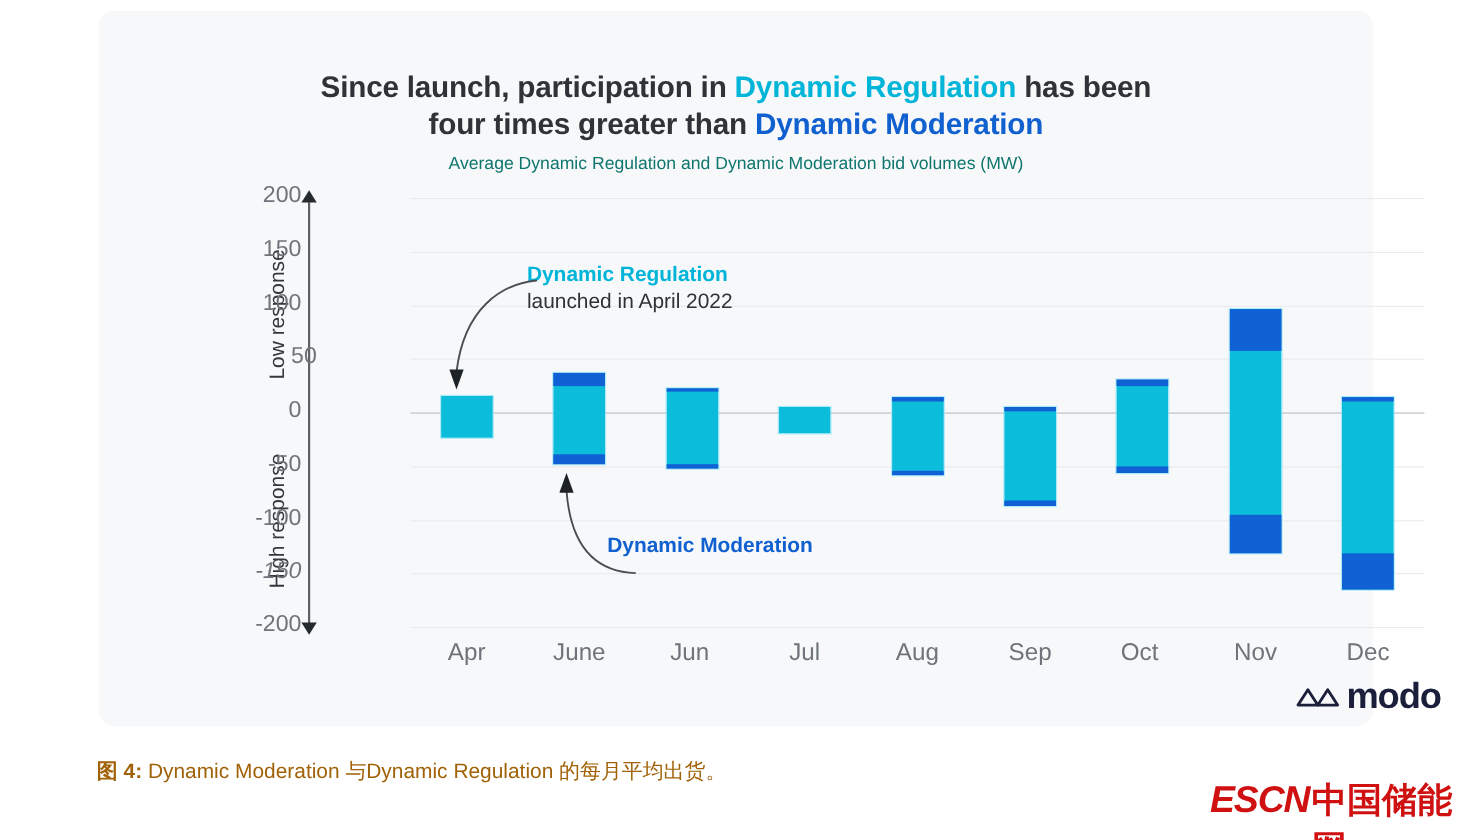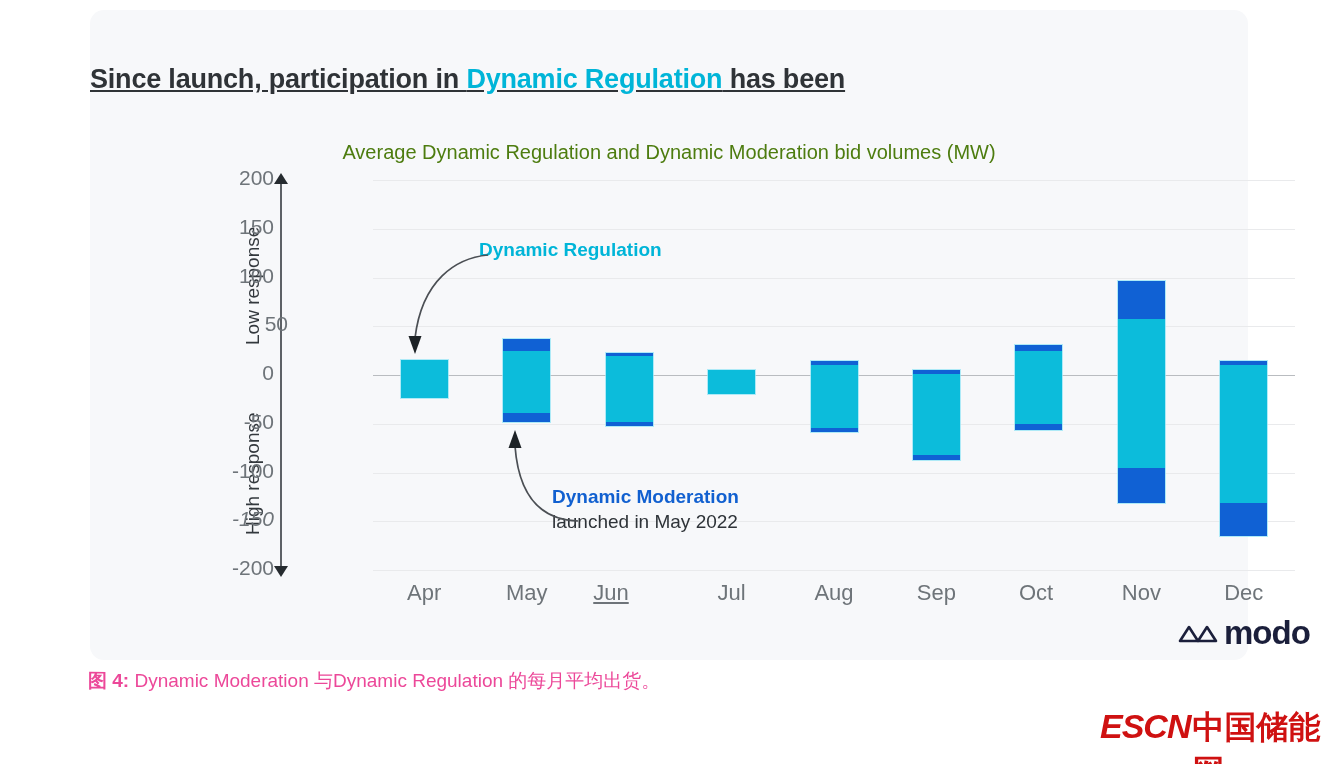--- a/index.html
+++ b/index.html
@@ -18,35 +18,35 @@
     left: 90px; top: 10px;
     width: 1158px; height: 650px;
     background: #f7f8fa;
     border-radius: 14px;
   }
 
   
   #chart-title {
     position: absolute;
     left: 0; top: 52px; width: 100%;
+    text-align: center;
     font-size: 27px;
     font-weight: bold;
     line-height: 34px;
     color: #2f3337;
     letter-spacing: -0.2px;
-    text-decoration: underline;
   }
   #chart-title .hl-reg { color: #00b5d8; }
   #chart-title .hl-mod { color: #1160d0; }
   #chart-subtitle {
     position: absolute;
     left: 0; top: 131px; width: 100%;
     text-align: center;
-    font-size: 20px;
-    color: #4d7c0f;
+    font-size: 16px;
+    color: #0f766e;
   }
 
   
   #plot {
     position: absolute;
     left: 283px; top: 170px;
     width: 922px; height: 390px;
   }
   .gridline {
     position: absolute; left: 0; width: 100%;
@@ -126,23 +126,23 @@
     display: flex; align-items: center; gap: 4px;
   }
   #modo-wordmark {
     font-size: 33px; font-weight: bold; color: #1b1f3b;
     letter-spacing: -1px; line-height: 33px;
   }
 
   
   #caption {
     position: absolute;
-    left: 88px; top: 668px;
+    left: 88px; top: 688px;
     font-size: 19px;
-    color: #ec4899;
+    color: #a16207;
     white-space: nowrap;
   }
   #caption b { font-weight: bold; }
 
   
   #watermark {
     position: absolute;
     left: 1100px; top: 706px;
     display: flex; align-items: baseline;
   }
@@ -155,20 +155,21 @@
     margin-left: 2px;
   }
 </style>
 </head>
 <body>
 
 <div id="figure-card">
 
   <div id="chart-title">
     <span><span>Since launch, participation in </span><span class="hl-reg">Dynamic Regulation</span><span> has been</span></span><br>
+    <span><span>four times greater than </span><span class="hl-mod">Dynamic Moderation</span></span>
   </div>
 
   <div id="chart-subtitle">Average Dynamic Regulation and Dynamic Moderation bid volumes (MW)</div>
 
   <div id="y-axis-line"></div>
   <div class="axis-arrow" id="axis-arrow-top"></div>
   <div class="axis-arrow" id="axis-arrow-bottom"></div>
 
   <div class="y-axis-caption" id="y-caption-low">Low response</div>
   <div class="y-axis-caption" id="y-caption-high">High response</div>
@@ -226,41 +227,41 @@
         </div>
         <div class="bar" style="left: 847.278px; top: 181.35px; width: 47px; height: 174.525px; background: rgb(12, 188, 219);">
           <div class="cap" style="top: 0px; height: 3.9px; background: rgb(16, 97, 212);"></div>
           <div class="cap" style="bottom: 0px; height: 33.15px; background: rgb(16, 97, 212);"></div>
         </div>
       </div>
   </div>
 
   <div id="x-tick-labels">
       <div class="x-tick-label" style="left: 279.222px; text-align: center;">Apr</div>
-      <div class="x-tick-label" style="left: 381.667px;">May</div>
-      <div class="x-tick-label" style="left: 466px; text-decoration: underline;">Jun</div>
+      <div class="x-tick-label" style="left: 381.667px;">June</div>
+      <div class="x-tick-label" style="left: 482px;">Jun</div>
       <div class="x-tick-label" style="left: 586.556px;">Jul</div>
       <div class="x-tick-label" style="left: 689px;">Aug</div>
       <div class="x-tick-label" style="left: 791.444px;">Sep</div>
       <div class="x-tick-label" style="left: 891px;">Oct</div>
       <div class="x-tick-label" style="left: 996.333px;">Nov</div>
       <div class="x-tick-label" style="left: 1098.78px;">Dec</div>
     </div>
 
   <div class="annot" id="annot-reg">
     <div class="annot-t1">Dynamic Regulation</div>
+    <div class="annot-t2">launched in April 2022</div>
   </div>
   <svg id="arrow-reg" width="100" height="110" viewBox="0 0 100 110">
     <path d="M92 5 C 60 8, 26 30, 19 88" fill="none" stroke="#4b4f54" stroke-width="1.7"></path>
     <polygon points="19,104 12.5,86 25.5,86" fill="#1d2226"></polygon>
   </svg>
 
   <div class="annot" id="annot-mod">
     <div class="annot-t1">Dynamic Moderation</div>
-    <div class="annot-t2">launched in May 2022</div>
   </div>
   <svg id="arrow-mod" width="90" height="100" viewBox="0 0 90 100">
     <path d="M78 93 C 44 92, 19 72, 15 18" fill="none" stroke="#4b4f54" stroke-width="1.7"></path>
     <polygon points="15,2 8.5,20 21.5,20" fill="#1d2226"></polygon>
   </svg>
 
   <div id="modo-logo">
     <svg width="42" height="24" viewBox="0 0 42 24">
       <path d="M2 20 L11 6 L20 20 Z" fill="none" stroke="#1b1f3b" stroke-width="2.6" stroke-linejoin="round"></path>
       <path d="M20 20 L29 6 L38 20 Z" fill="none" stroke="#1b1f3b" stroke-width="2.6" stroke-linejoin="round"></path>

